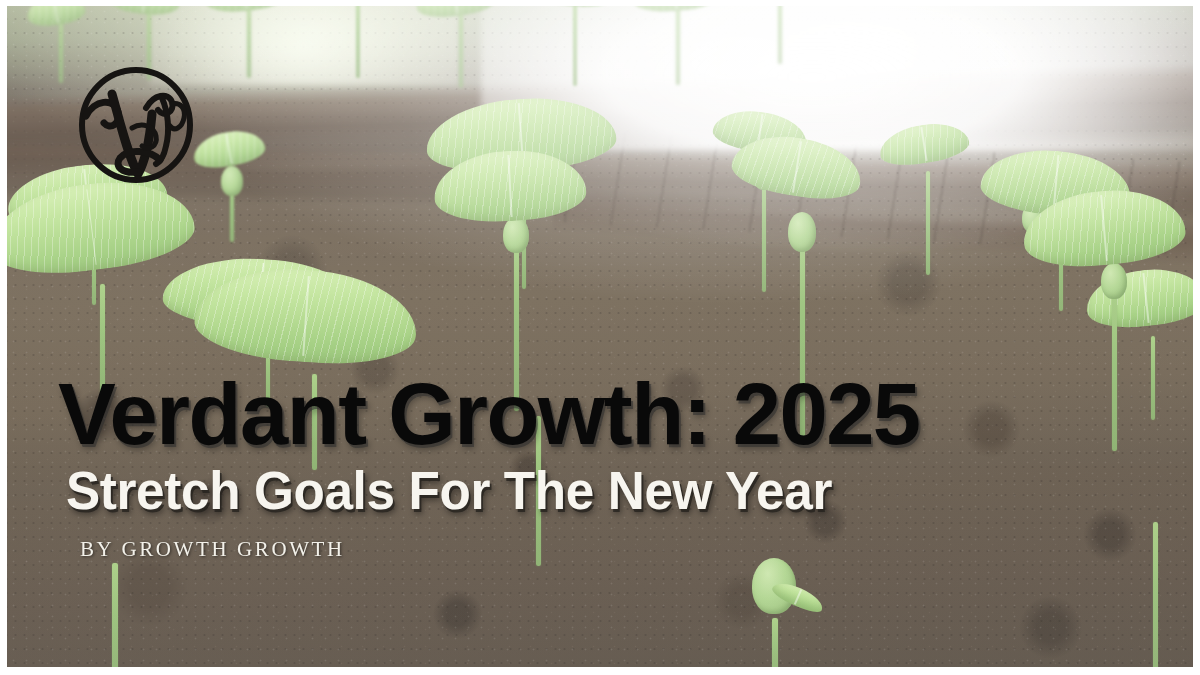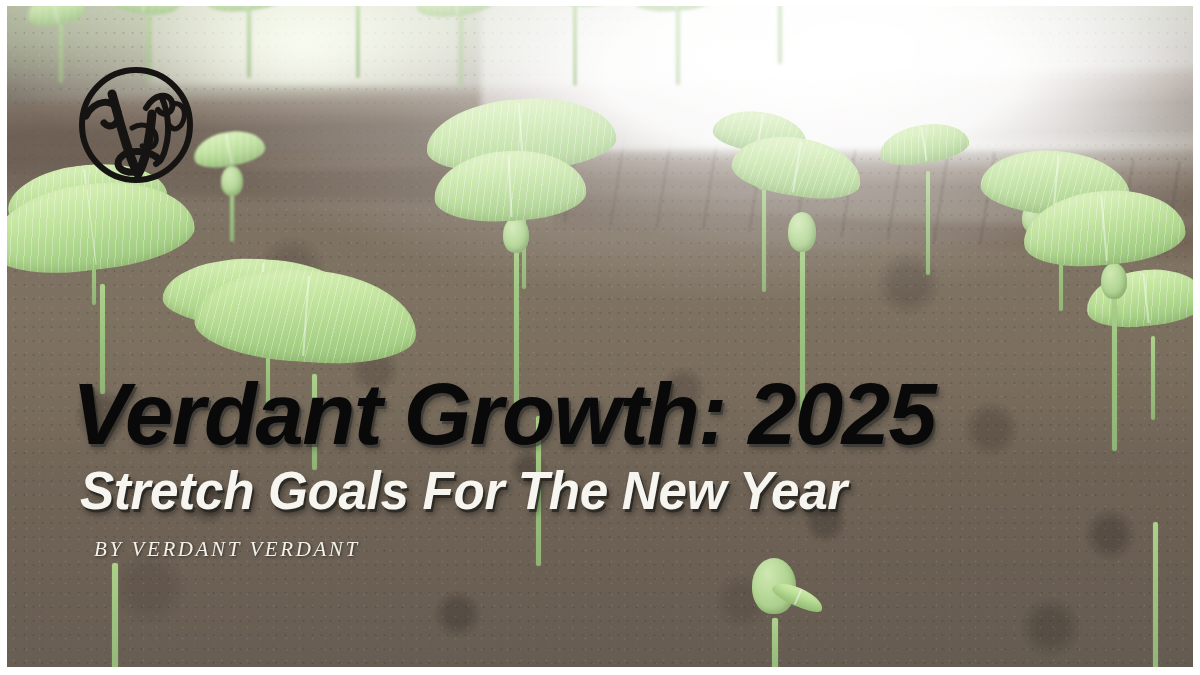--- a/index.html
+++ b/index.html
@@ -225,24 +225,23 @@
     top: 64px;
     width: 120px;
     height: 122px;
     z-index: 6;
   }
   .logo svg { display: block; width: 100%; height: 100%; }
 
   
   .textblock {
     position: absolute;
-    left: 72px;
+    left: 58px;
     top: 372px;
     z-index: 7;
-    font-style: italic;
   }
   .title {
     margin: 0;
     font-family: "Liberation Sans", sans-serif;
     font-weight: 700;
     font-size: 88px;
     line-height: .96;
     letter-spacing: -1.5px;
     color: #090909;
     text-shadow:
@@ -421,16 +420,16 @@
         <path d="M86 34 C 92 48, 94 66, 90 82 C 88 92, 84 98, 80 100" stroke-width="6"></path>
         <path d="M96 40 C 104 38, 110 44, 108 54 C 106 64, 98 68, 94 62" stroke-width="5"></path>
         <path d="M56 64 C 66 58, 78 62, 80 72 C 82 82, 72 88, 66 82" stroke-width="5"></path>
       </g>
     </svg>
   </div>
 
   <div class="textblock">
     <h1 class="title">Verdant Growth: 2025</h1>
     <div class="subtitle">Stretch Goals For The New Year</div>
-    <div class="byline">BY VERDANT VERDANT</div>
+    <div class="byline">BY GROWTH GROWTH</div>
   </div>
 
 </div>
 
 </body></html>

